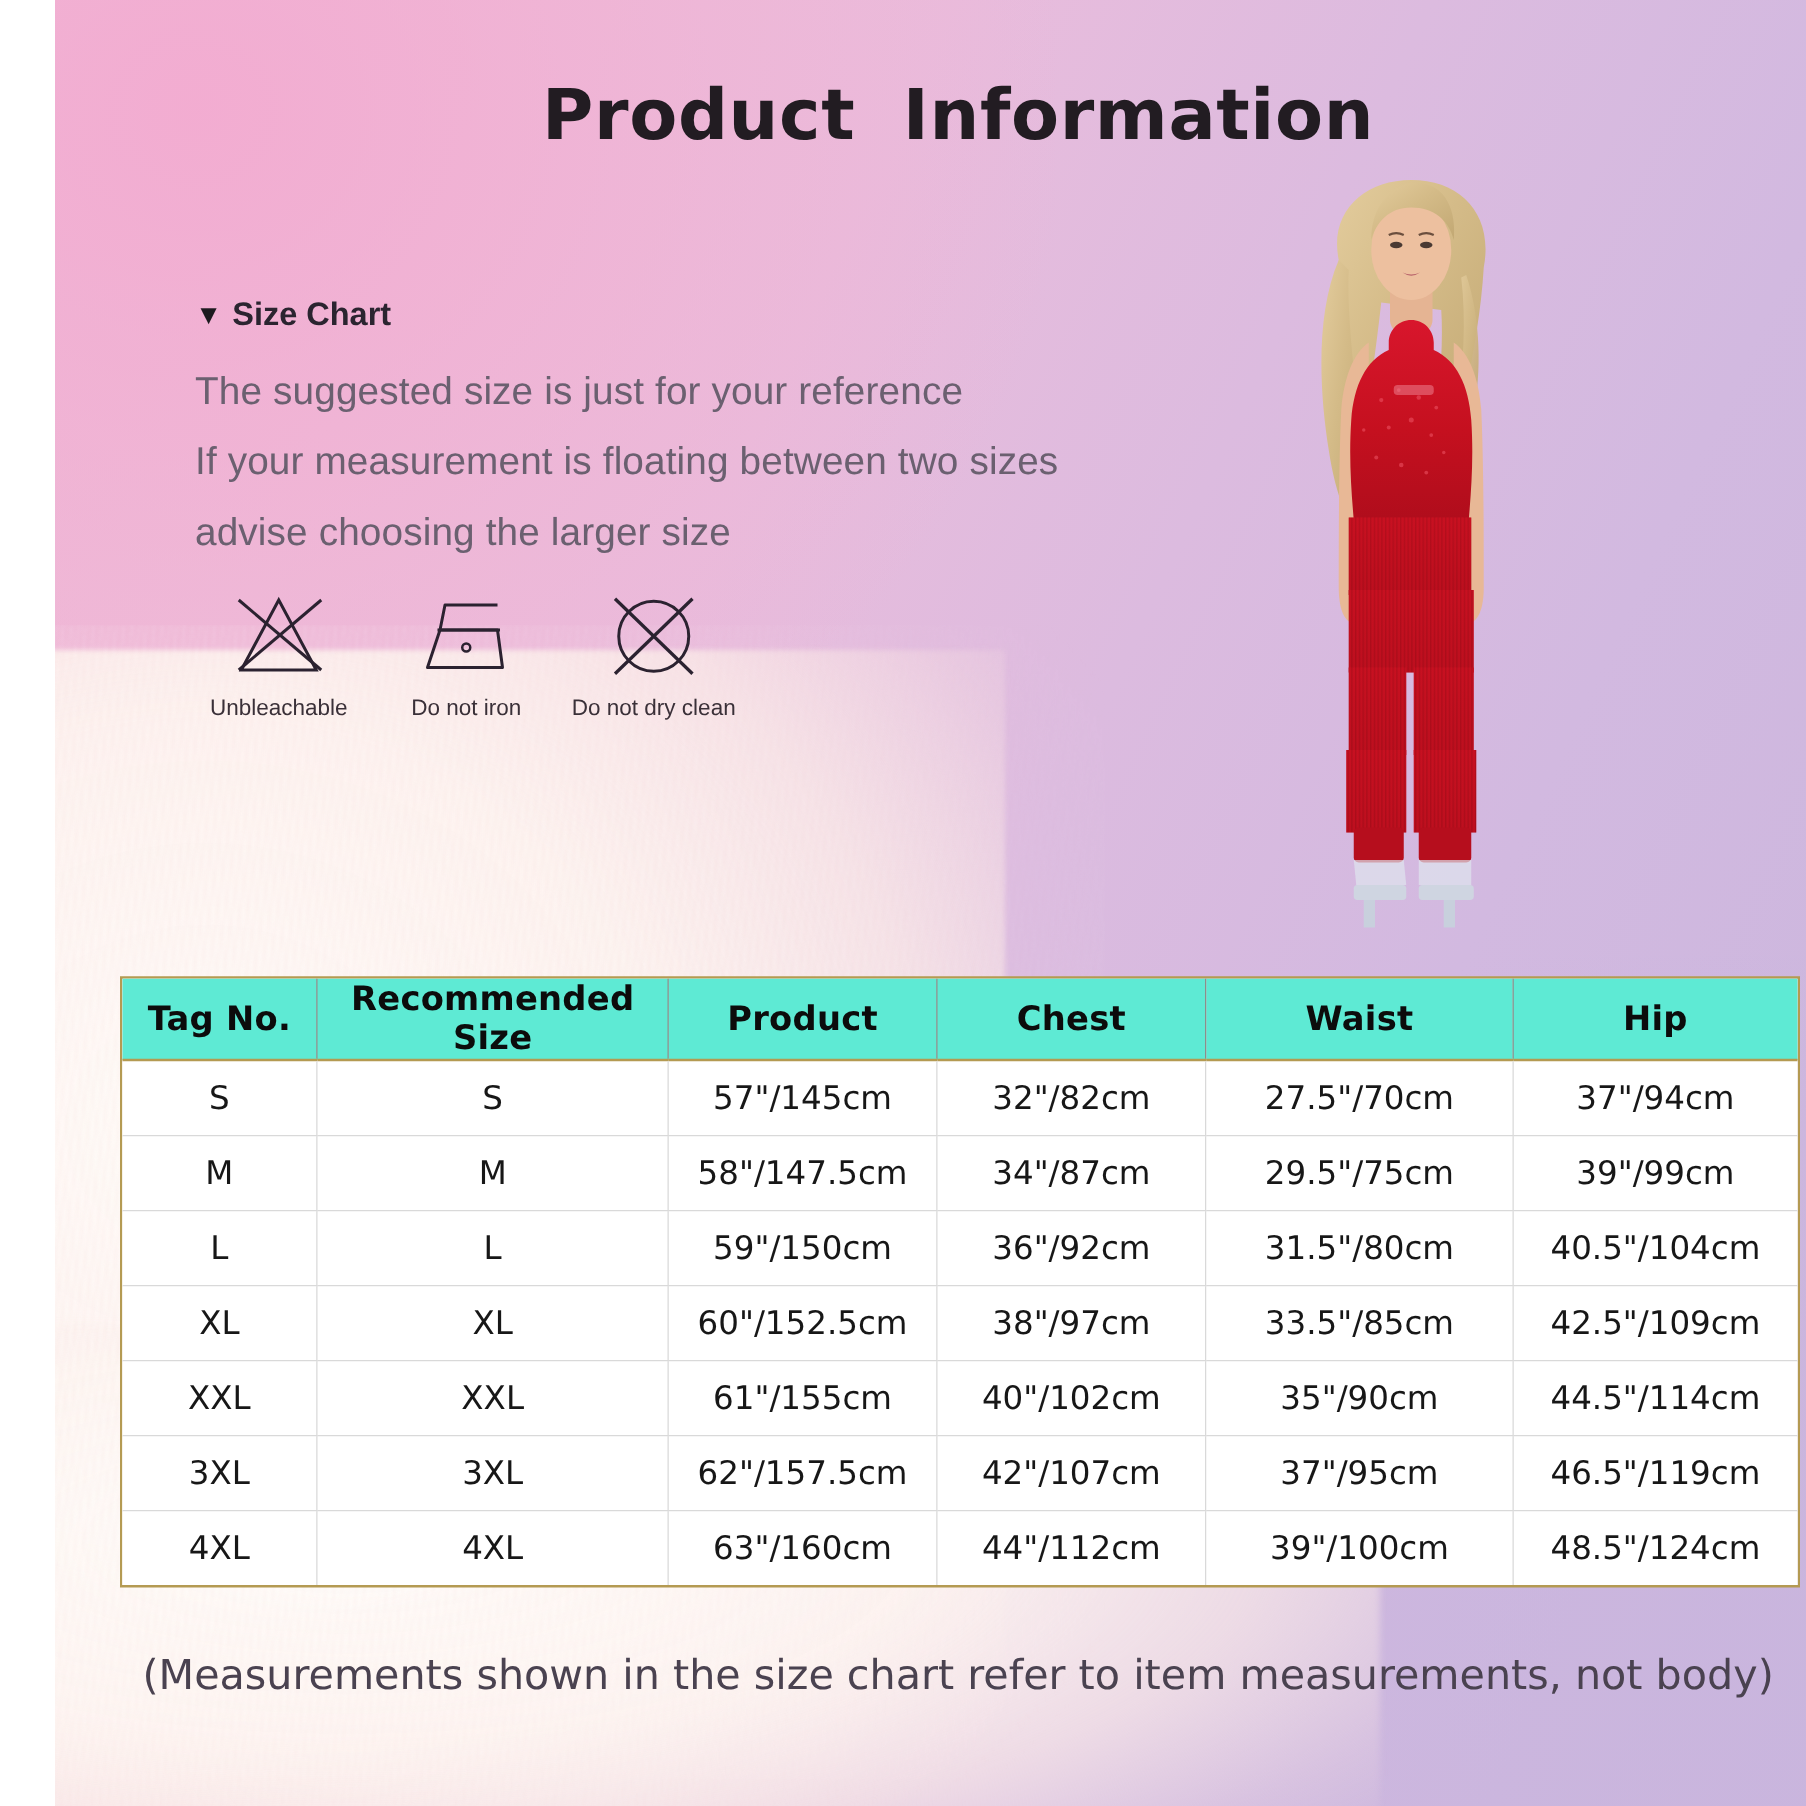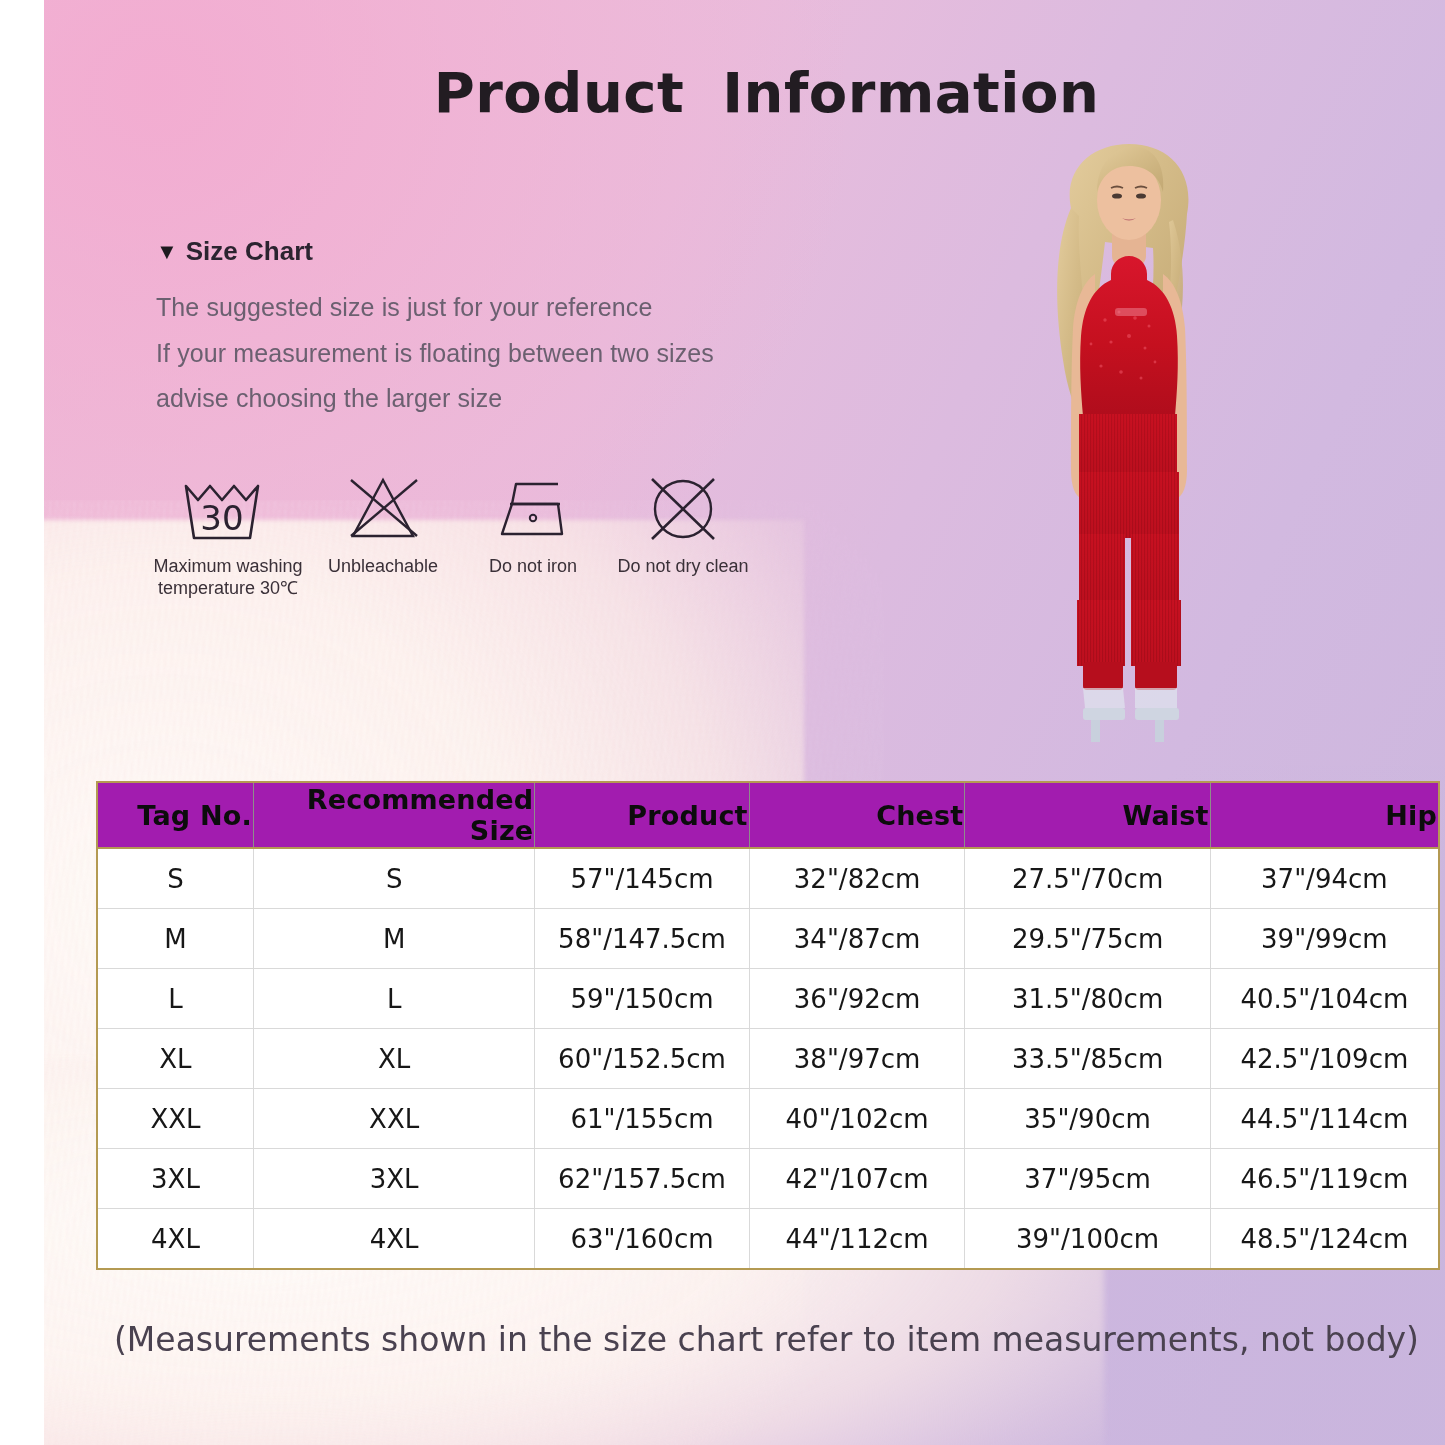--- a/index.html
+++ b/index.html
@@ -140,21 +140,21 @@
     font-weight: bold;
     color: #2b2430;
     margin-bottom: 18px;
   }
   #sizechart-heading .tri {
     font-size: 22px;
     line-height: 1;
     color: #1d1a1f;
   }
   .note-line {
-    font-size: 25px;
+    font-size: 31px;
     color: #6b6070;
     line-height: 1.82;
     letter-spacing: 0.1px;
   }
 
   
   #care-icons {
     position: absolute;
     left: 104px;
     top: 470px;
@@ -201,28 +201,28 @@
     border: 2px solid #b49a52;
     box-sizing: border-box;
   }
   table#size-table {
     border-collapse: collapse;
     width: 100%;
     table-layout: fixed;
     background: #ffffff;
   }
   table#size-table th {
-    background: #a21caf;
+    background: #5eead4;
     color: #0c0c0c;
     font-size: 27px;
     font-weight: bold;
     height: 56px;
     border-right: 1px solid #8e8d8a;
     border-bottom: 2px solid #b49a52;
-    text-align: right;
+    text-align: center;
     font-family: "DejaVu Sans", sans-serif;
     letter-spacing: 0.2px;
   }
   table#size-table th:last-child { border-right: none; }
   table#size-table td {
     height: 57px;
     font-size: 26px;
     color: #171717;
     text-align: center;
     border-right: 1px solid #d9d9d9;
@@ -272,30 +272,20 @@
       <span class="tri">▼</span>
       <span>Size Chart</span>
     </div>
     <div class="note-line">The suggested size is just for your reference</div>
     <div class="note-line">If your measurement is floating between two sizes</div>
     <div class="note-line">advise choosing the larger size</div>
   </div>
 
   <div id="care-icons">
 
-    <div class="care-item wide">
-      <div class="care-glyph">
-        <svg width="100" height="74" viewBox="0 0 100 74">
-          <path d="M8 14 L20 28 L32 14 L44 28 L56 14 L68 28 L80 14 L80 14 L72 66 L16 66 Z" fill="none" stroke="#2b2230" stroke-width="2.6" stroke-linejoin="round"></path>
-          <text x="44" y="58" font-family="DejaVu Sans, sans-serif" font-size="34" font-weight="normal" fill="#2b2230" text-anchor="middle">30</text>
-        </svg>
-      </div>
-      <div class="care-label">Maximum washing
-temperature 30℃</div>
-    </div>
 
     <div class="care-item">
       <div class="care-glyph">
         <svg width="88" height="74" viewBox="0 0 88 74">
           <path d="M44 8 L74 64 L14 64 Z" fill="none" stroke="#2b2230" stroke-width="2.4"></path>
           <line x1="12" y1="8" x2="78" y2="64" stroke="#2b2230" stroke-width="2.4"></line>
           <line x1="78" y1="8" x2="12" y2="64" stroke="#2b2230" stroke-width="2.4"></line>
         </svg>
       </div>
       <div class="care-label">Unbleachable</div>

